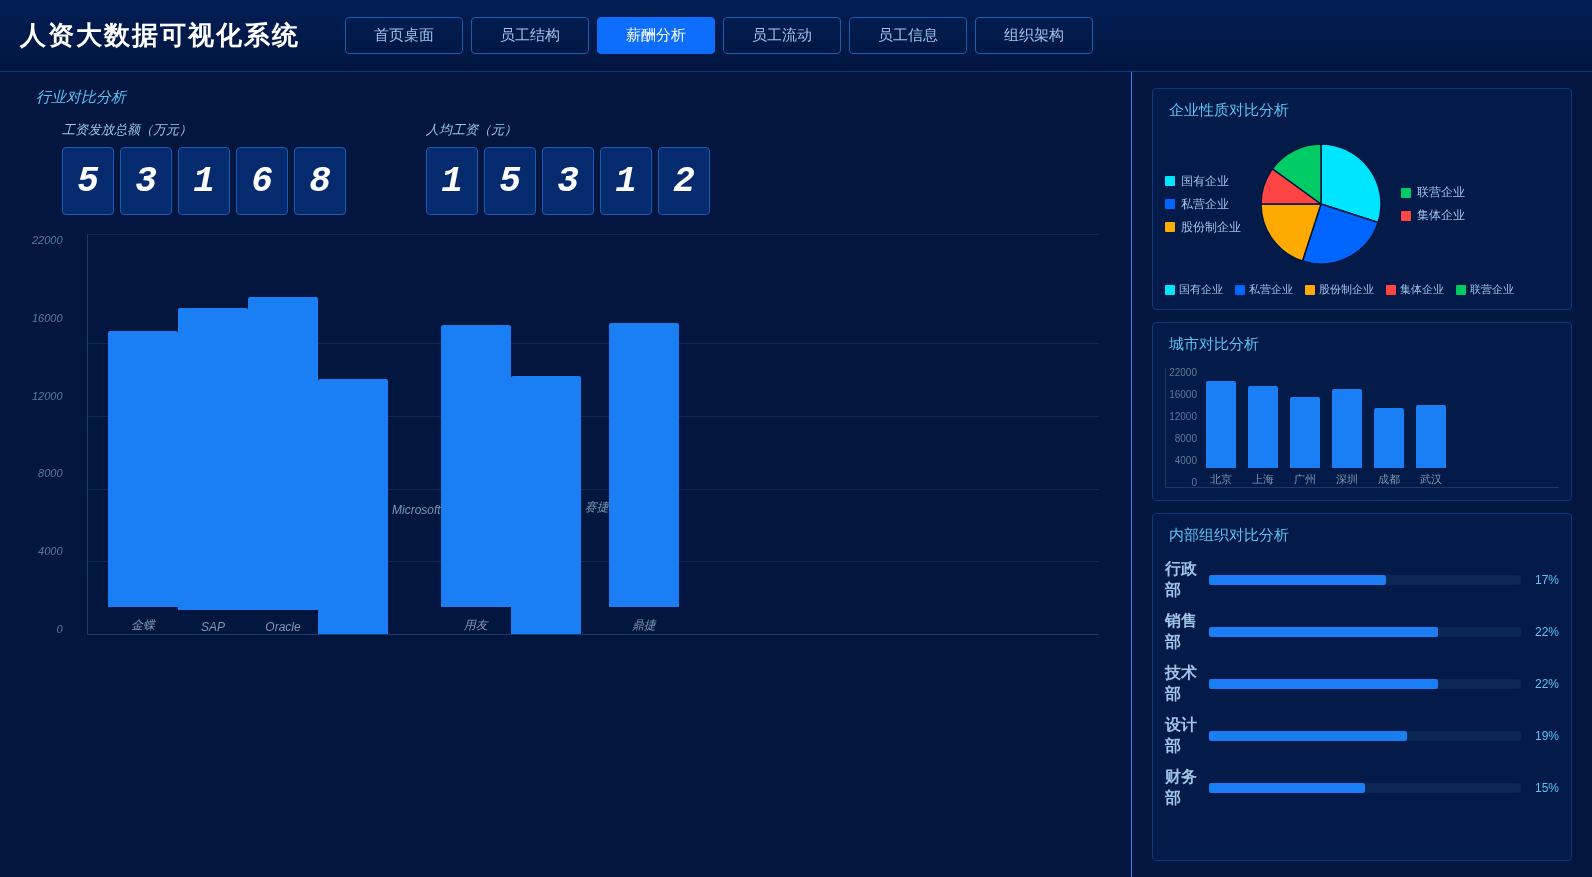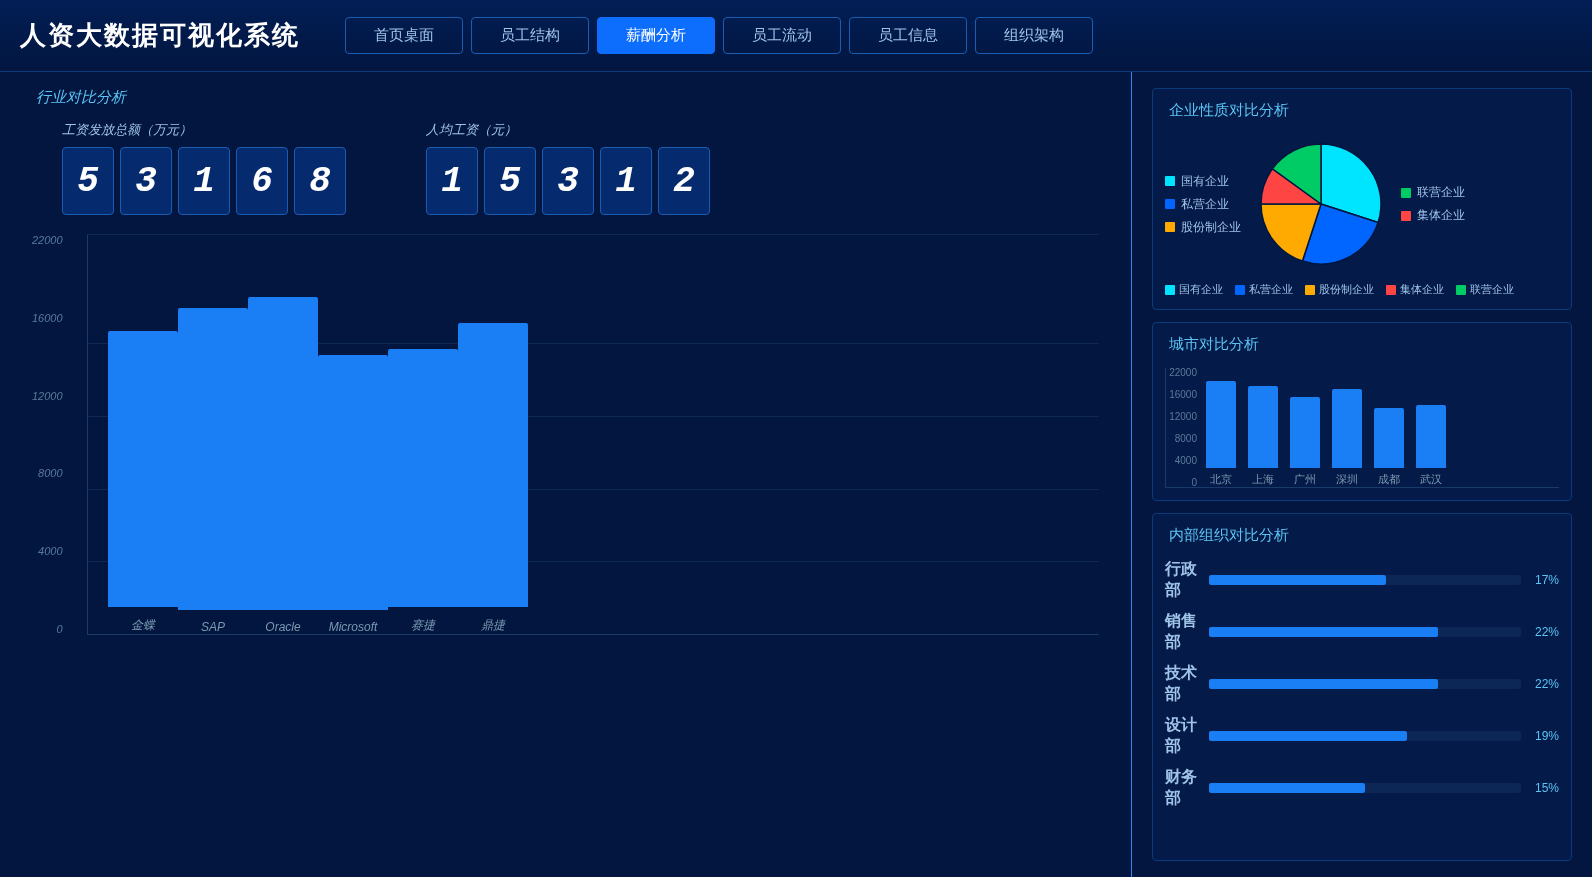--- a/index.html
+++ b/index.html
@@ -392,25 +392,29 @@
             <div class="bar-label">金蝶</div>
           </div>
           <div class="bar-group" style="justify-content: flex-end; display: flex; flex-direction: column; align-items: center;">
             <div class="bar" style="height: 301.818px;"></div>
             <div class="bar-label">SAP</div>
           </div>
           <div class="bar-group" style="justify-content: flex-end; display: flex; flex-direction: column; align-items: center;">
             <div class="bar" style="height: 312.727px;"></div>
             <div class="bar-label">Oracle</div>
           </div>
-          <div class="bar-group" style="justify-content: flex-end; display: flex; flex-direction: column; align-items: center;">
+          <div class="bar-group" style="justify-content: flex-end; display: flex; flex-direction: row; align-items: center;">
             <div class="bar" style="height: 254.545px;"></div>
             <div class="bar-label">Microsoft</div>
           </div>
           <div class="bar-group" style="justify-content: flex-end; display: flex; flex-direction: column; align-items: center;">
+            <div class="bar" style="height: 281.818px;"></div>
+            <div class="bar-label">用友</div>
+          </div>
+          <div class="bar-group" style="justify-content: flex-end; display: flex; flex-direction: row; align-items: center;">
             <div class="bar" style="height: 258.182px;"></div>
             <div class="bar-label">赛捷</div>
           </div>
           <div class="bar-group" style="justify-content: flex-end; display: flex; flex-direction: column; align-items: center;">
             <div class="bar" style="height: 283.636px;"></div>
             <div class="bar-label">鼎捷</div>
           </div>
         </div>
     </div>
   </div>

